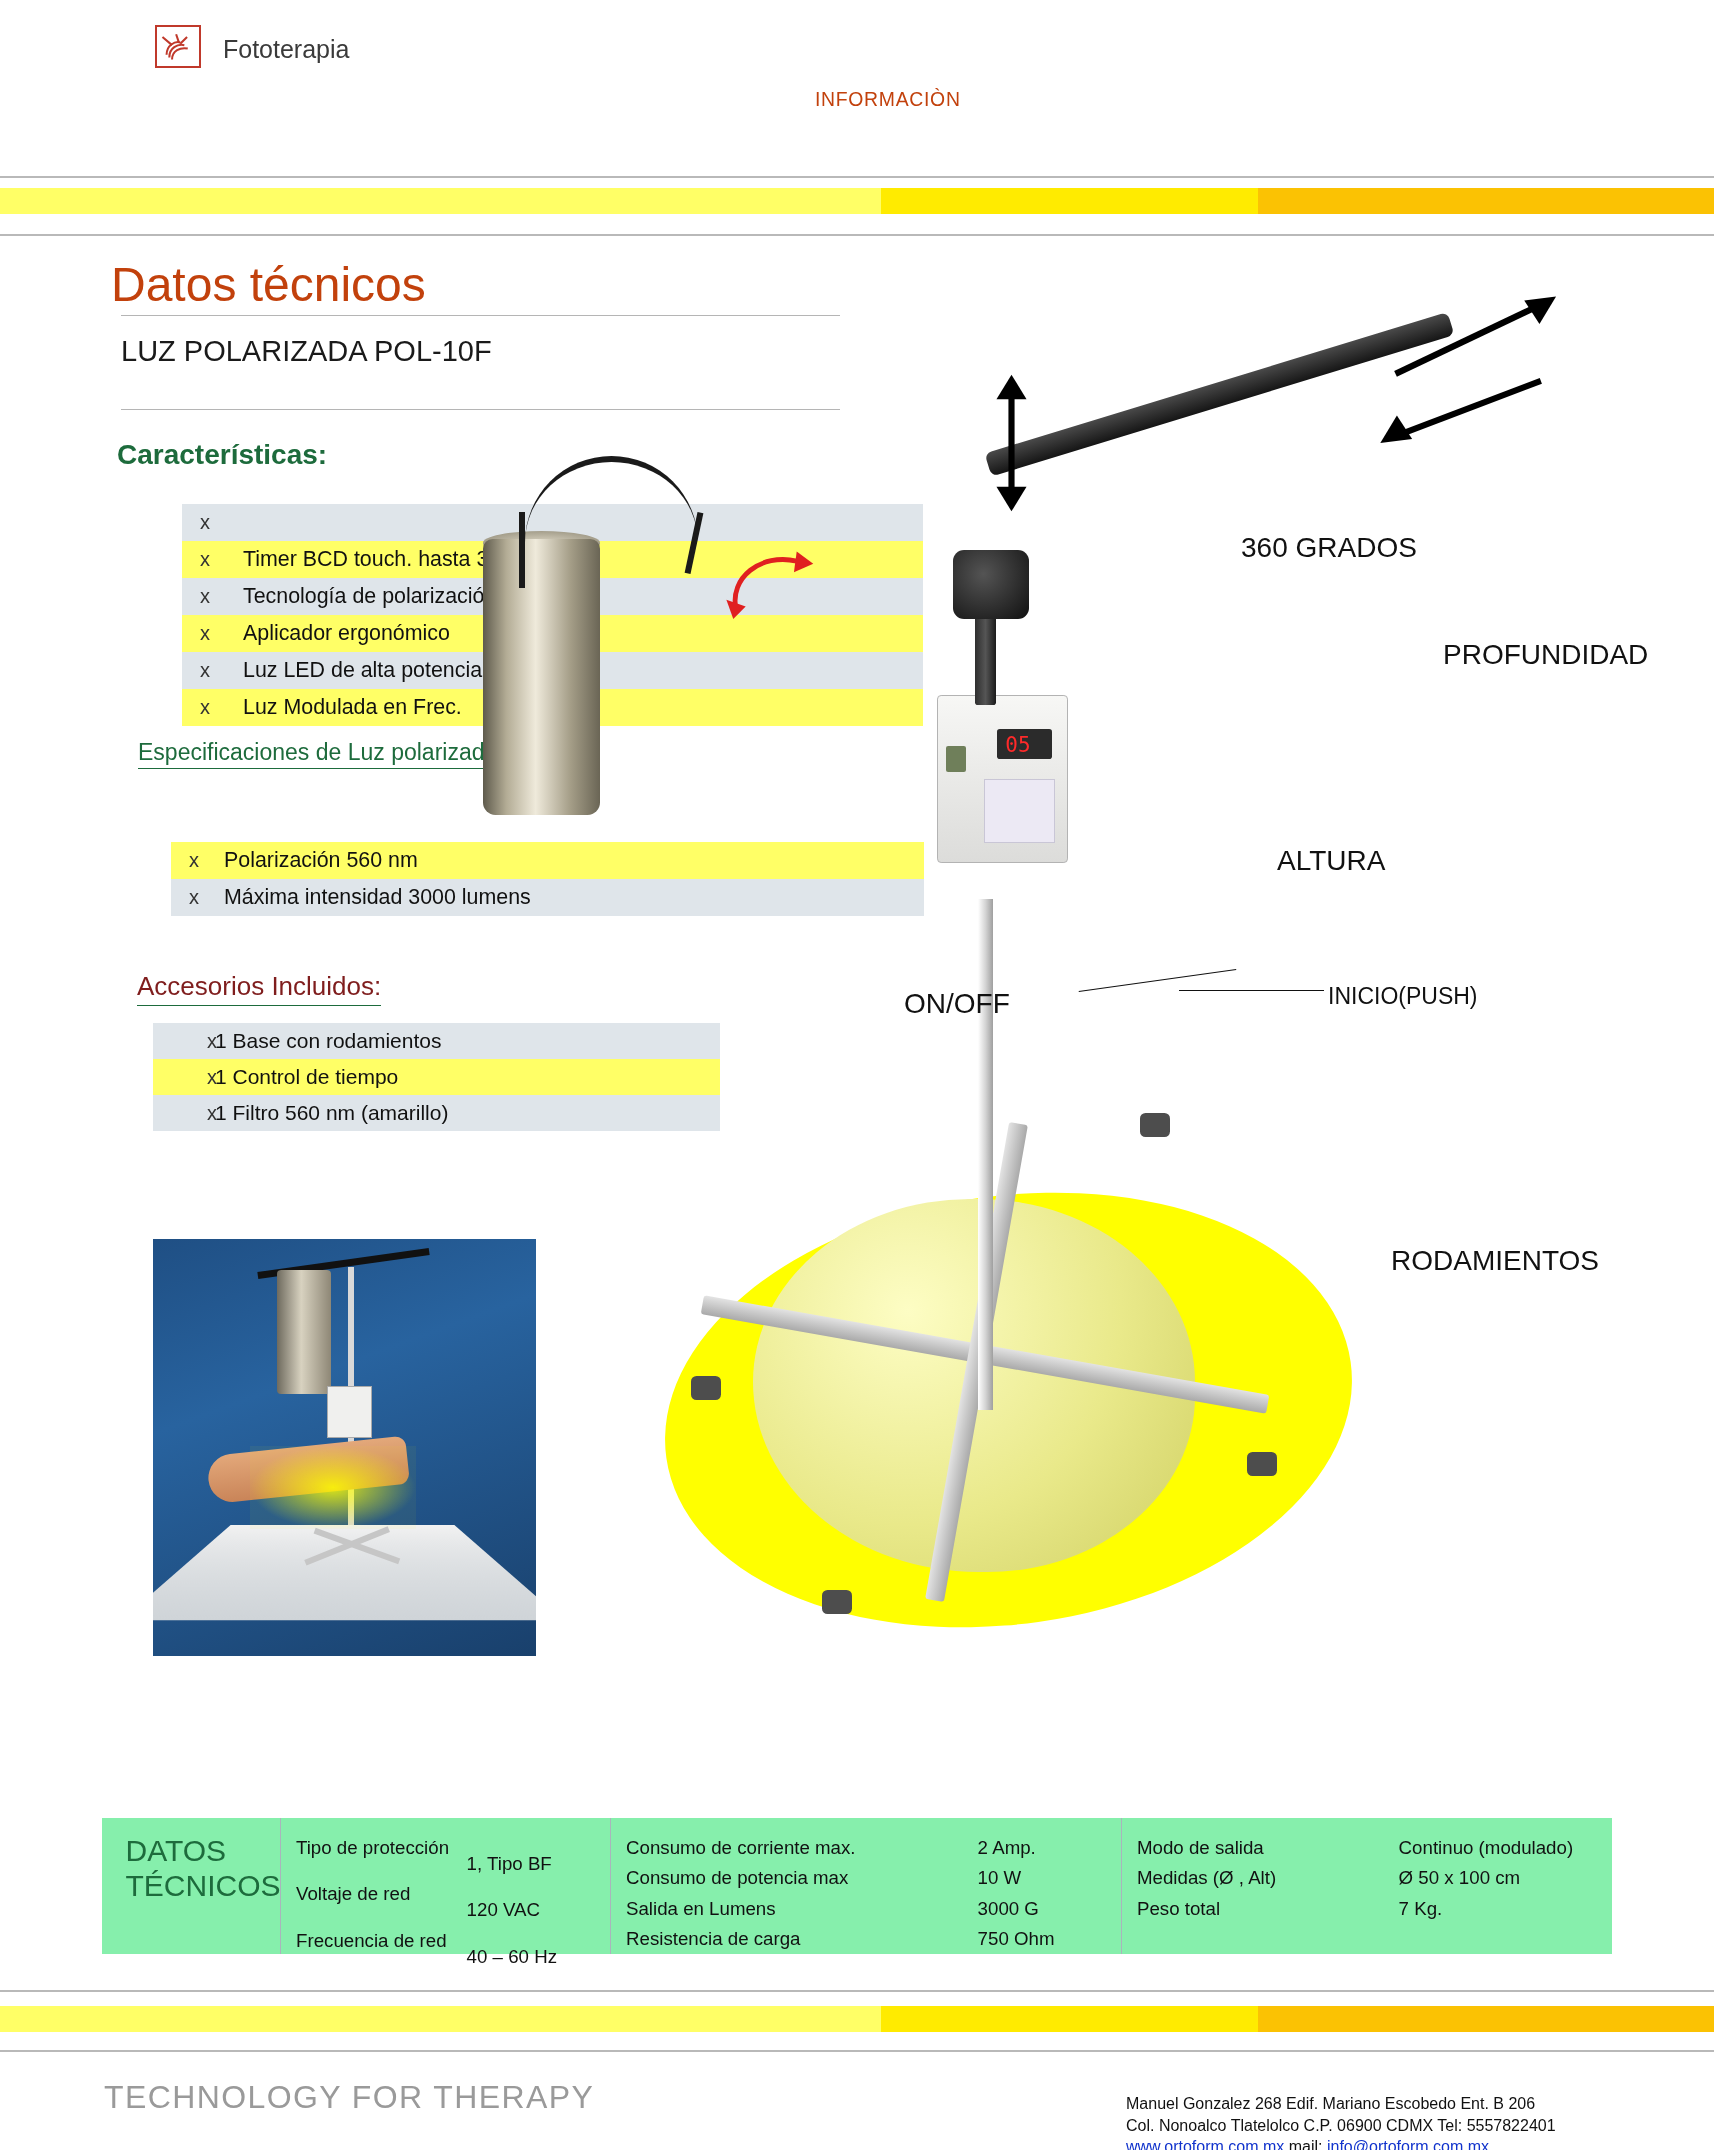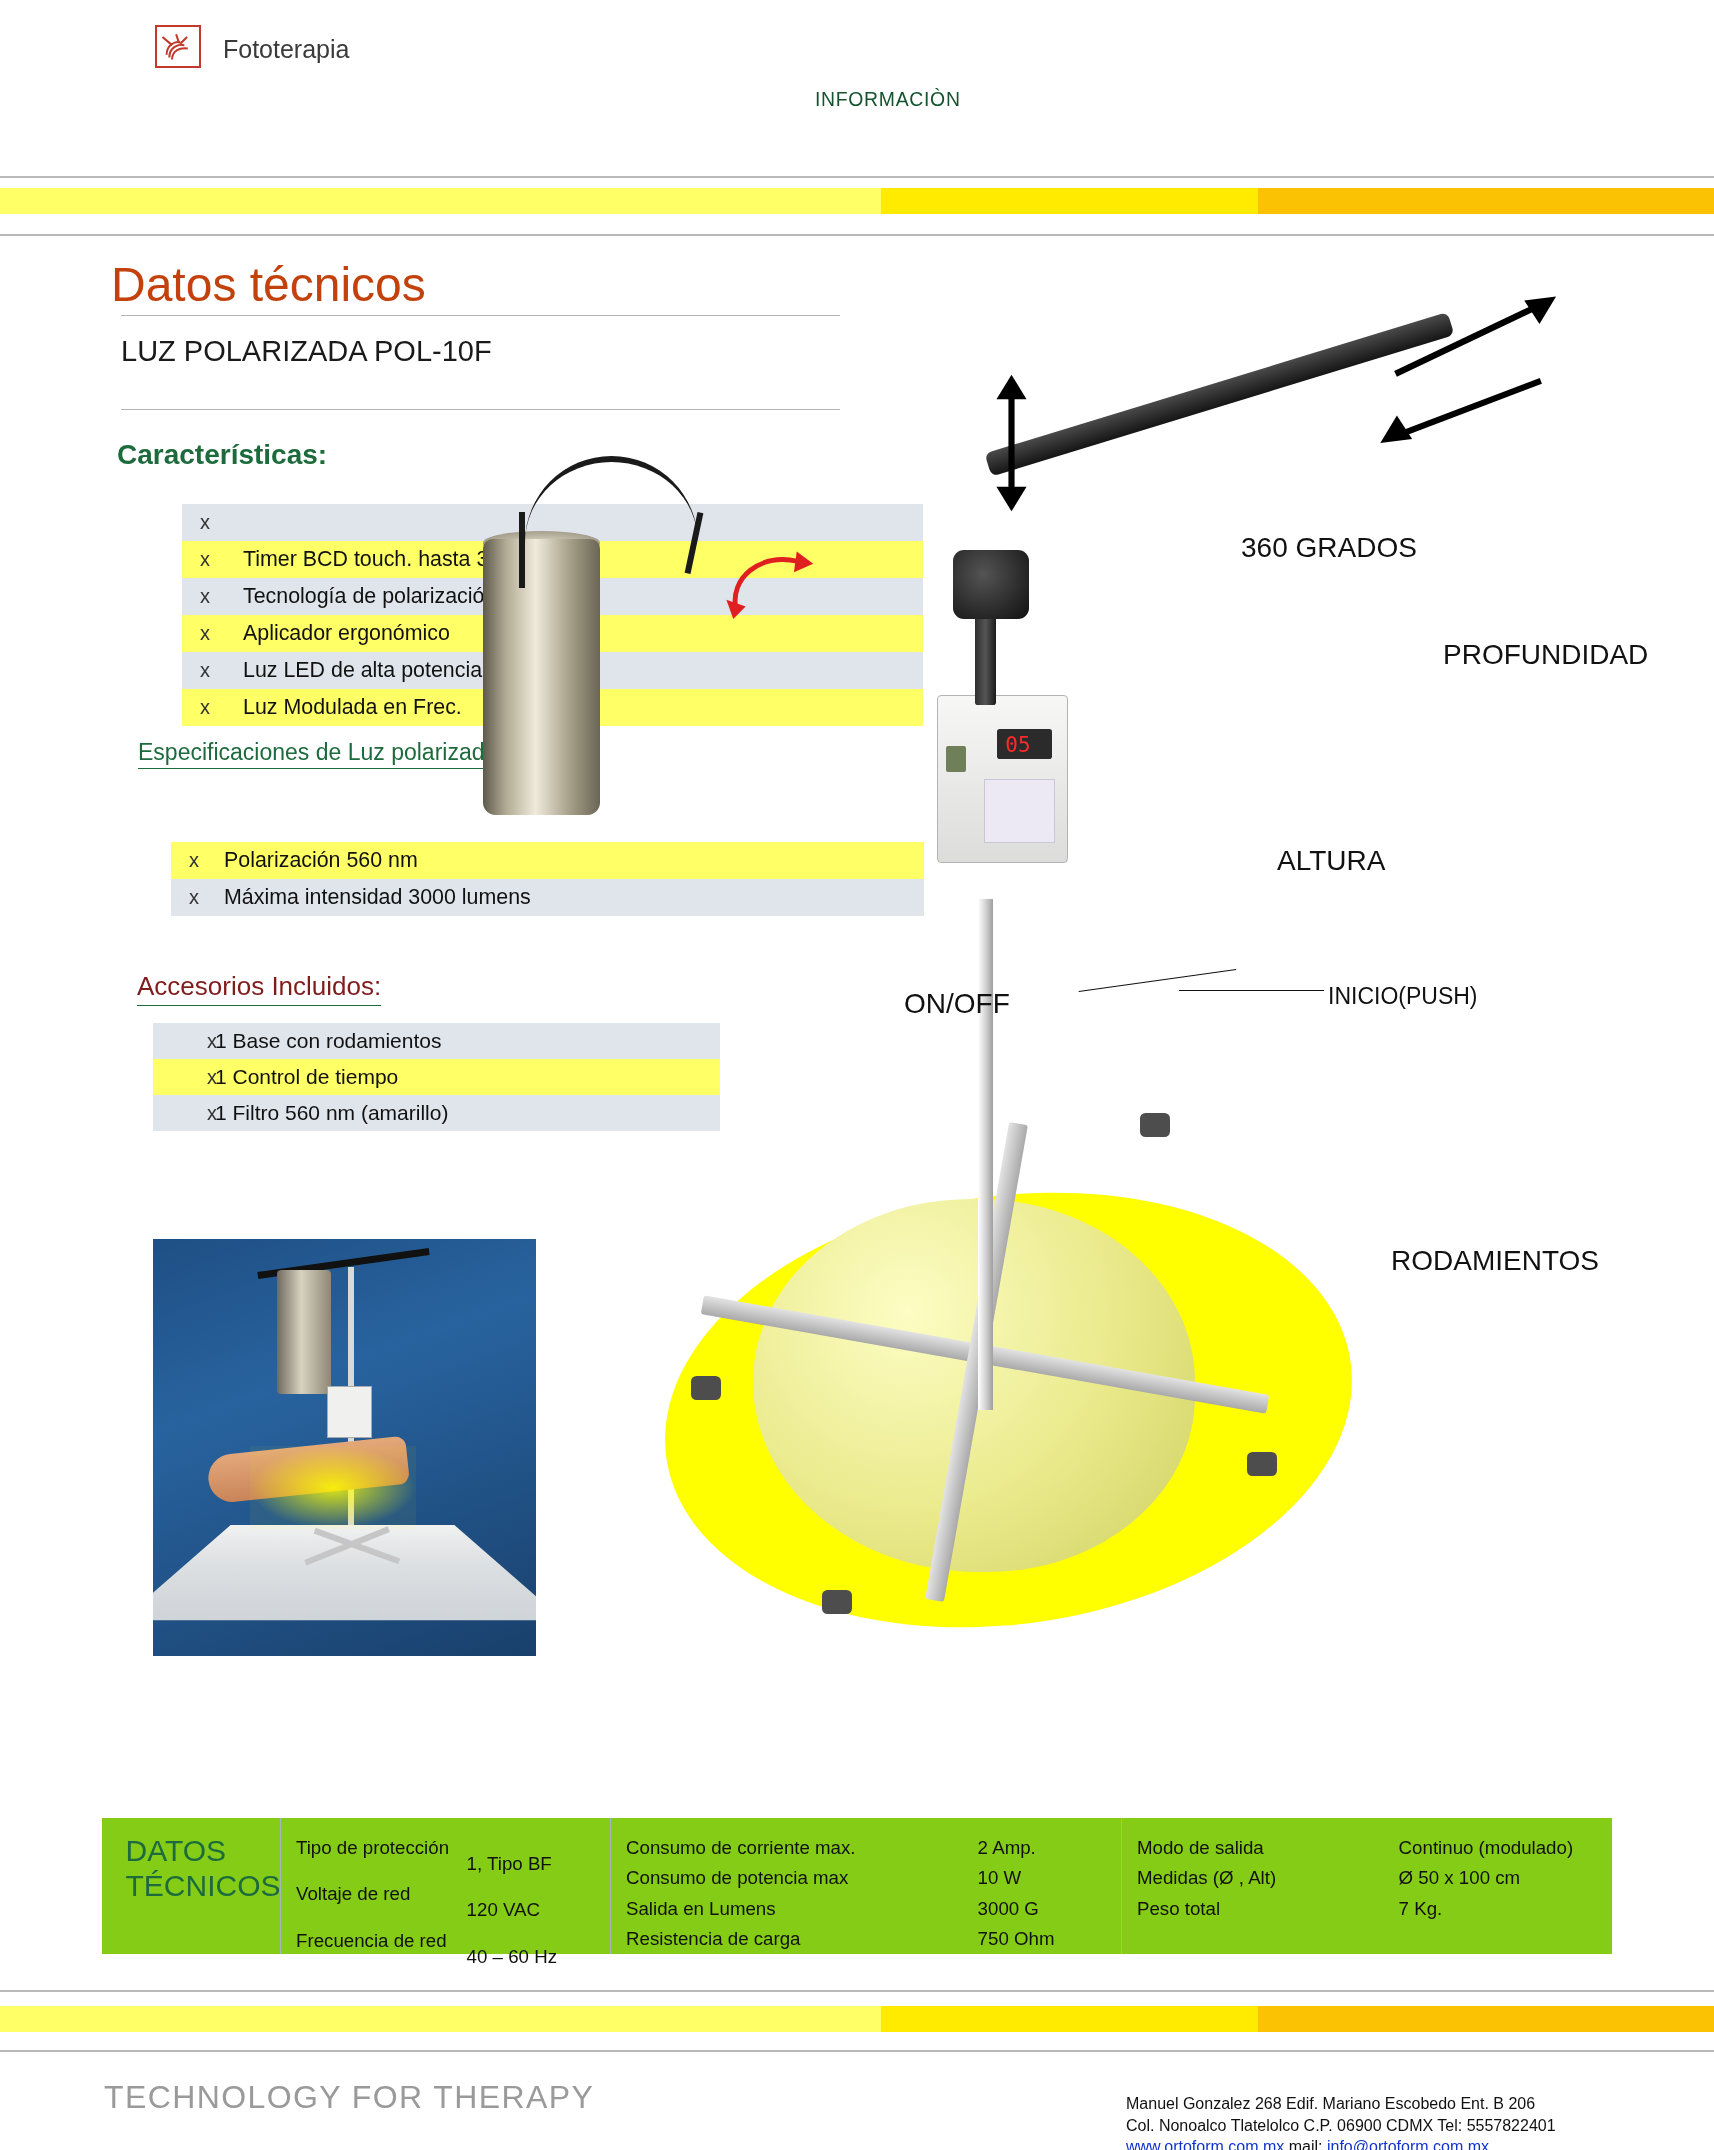--- a/index.html
+++ b/index.html
@@ -33,21 +33,21 @@
   .hdr-title {
     position: absolute;
     left: 223px; top: 35px;
     font-size: 25px;
     color: #3a3a3a;
   }
   .hdr-info {
     position: absolute;
     left: 815px; top: 88px;
     font-size: 19.4px;
-    color: #14532d;
+    color: #c2410c;
     letter-spacing: 0.7px;
   }
   .logo {
     position: absolute;
     left: 1351px; top: 7px;
     width: 325px; height: 124px;
   }
   .logo-text {
     position: absolute;
     left: 0; top: 26px;
@@ -347,21 +347,21 @@
     white-space: nowrap;
   }
   .ann-sm { font-size: 23px; }
   .leader { position: absolute; background: #111; height: 1.4px; }
 
   
   .specs {
     position: absolute;
     left: 102px; top: 1818px;
     width: 1510px; height: 136px;
-    background: #84cc16;
+    background: #86efac;
     display: flex;
   }
   .specs-label {
     width: 178px;
     padding: 15px 0 0 23.5px;
     box-sizing: border-box;
     color: #1d6b3c;
     font-size: 30px;
     line-height: 1.18;
   }

